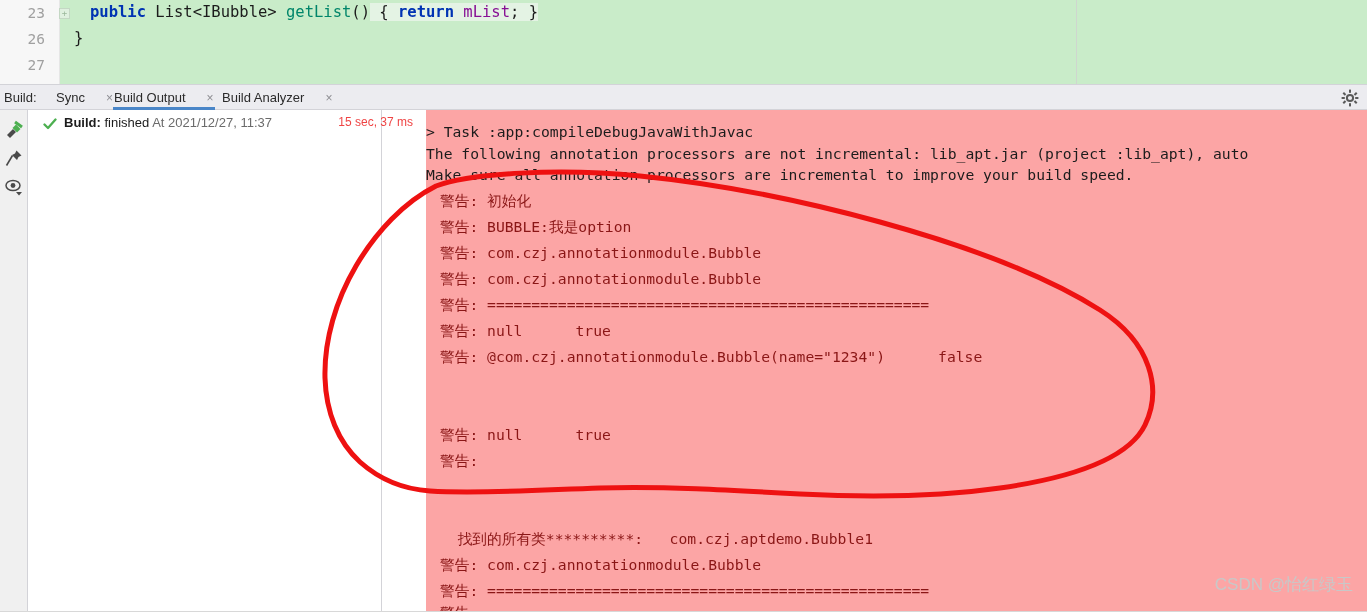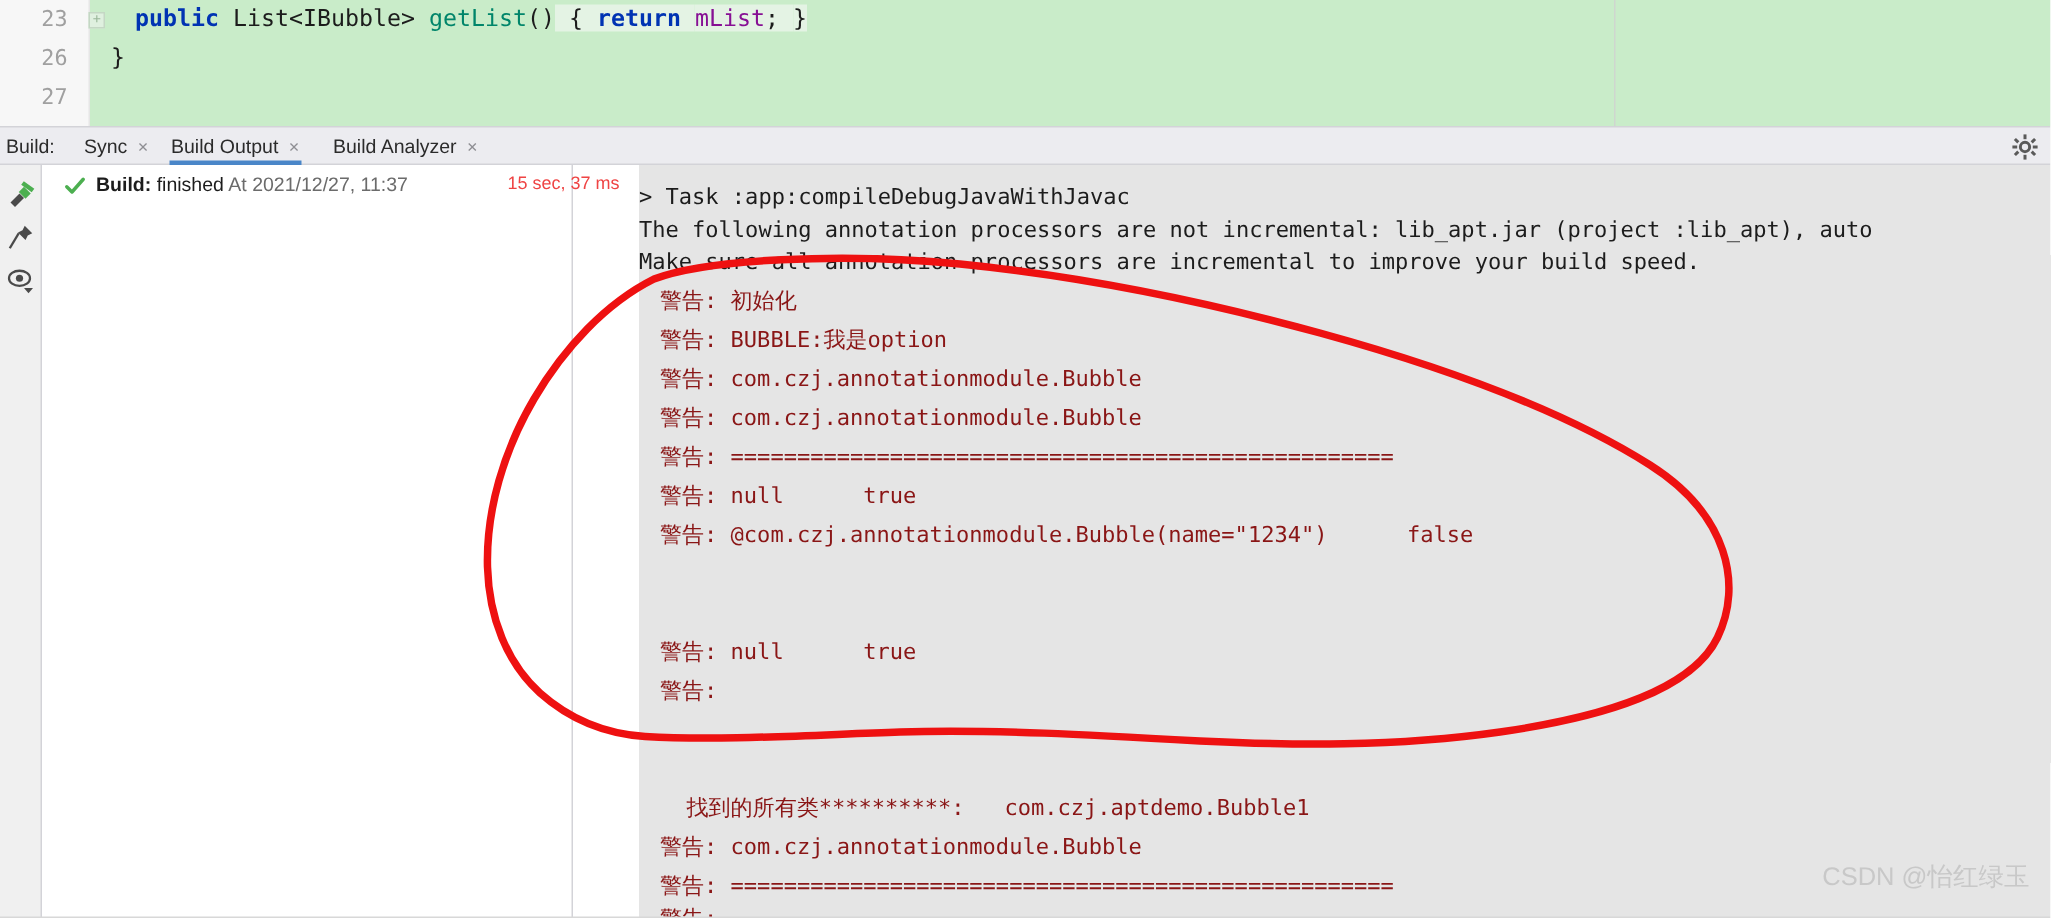--- a/index.html
+++ b/index.html
@@ -97,20 +97,21 @@
     left: 4px; top: 5px;
     font-size: 13px; color: #2b2b2b;
   }
   .tab {
     position: absolute;
     top: 0; height: 25px;
     display: flex; align-items: center;
     font-size: 13px; color: #2b2b2b;
     cursor: default;
     padding: 0 4px;
+    gap: 14px;
   }
   .tab .tab-x {
     margin-left: 7px;
     font-size: 12px;
     color: #8e8e93;
     line-height: 1;
   }
   #tab-sync { left: 52px; }
   #tab-buildoutput { left: 110px; }
   #tab-buildanalyzer { left: 218px; }
@@ -173,21 +174,21 @@
     right: 12px; top: 1px;
     font-size: 12px;
     color: #ef4444;
     white-space: nowrap;
   }
 
   
   #console {
     position: absolute;
     left: 426px; top: 110px; right: 0; bottom: 0;
-    background: #e5e5e5;
+    background: #fca5a5;
     overflow: hidden;
   }
   .cline {
     position: absolute;
     left: 14px;
     font-family: "DejaVu Sans Mono", monospace;
     font-size: 14.7px;
     white-space: pre;
     line-height: 17px;
   }

